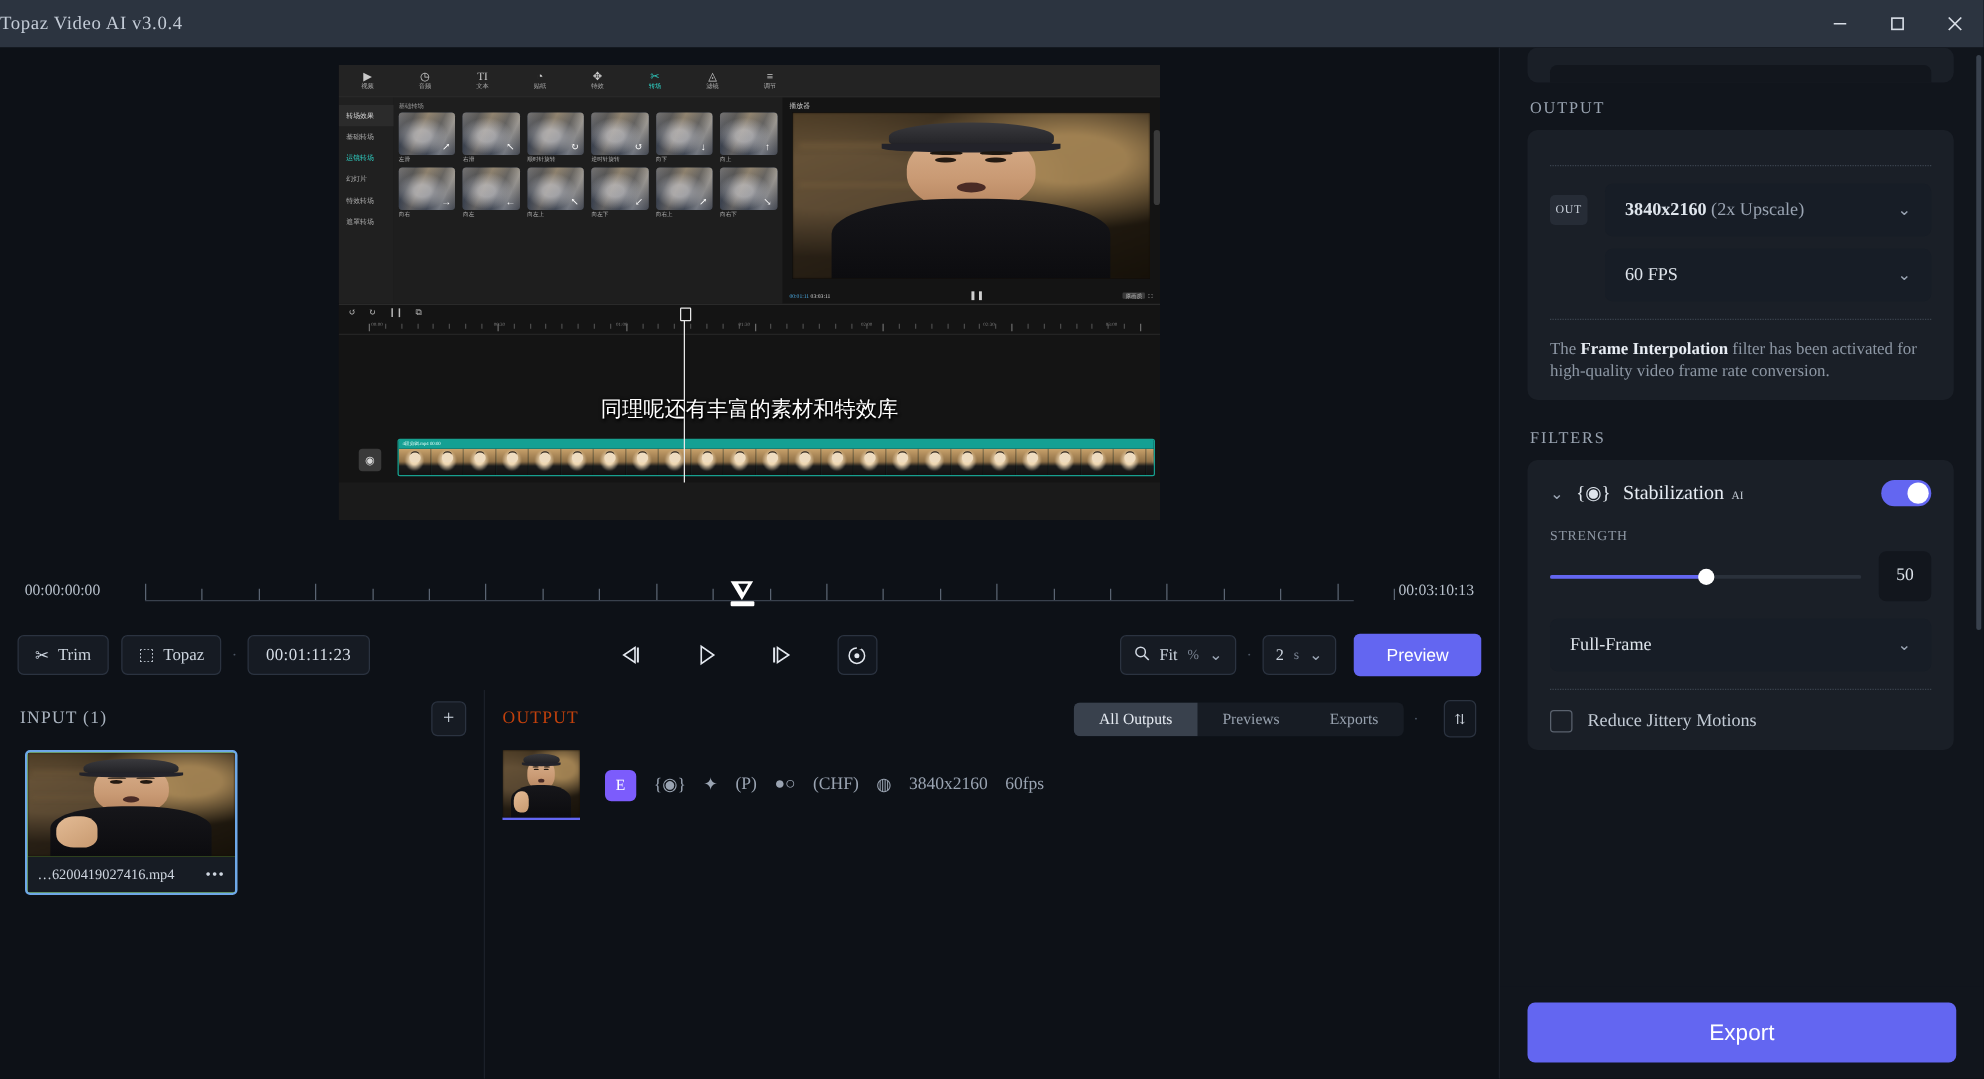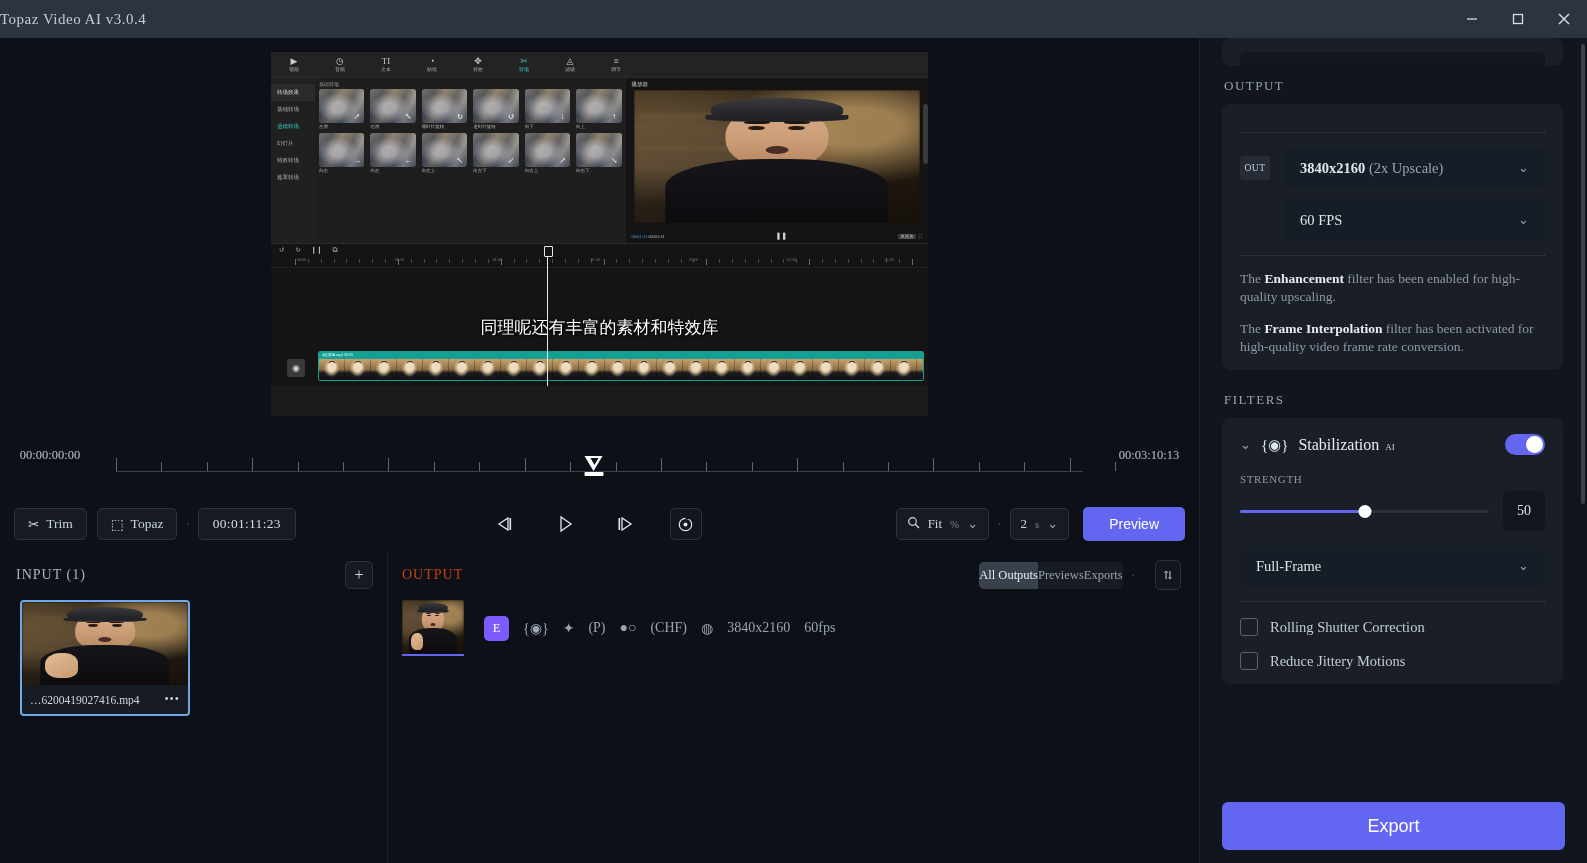--- a/index.html
+++ b/index.html
@@ -203,21 +203,21 @@
   .portrait .hand {
     position:absolute; left: 14%; top: 62%;
     width: 20%; height: 30%;
     background: linear-gradient(150deg,#e3bb95,#c89a70);
     border-radius: 46% 40% 34% 42%;
   }
 
   
   .tl-strip {
     position: absolute; left: 0; top: 448px; width: 1199px; height: 48px;
-    display: flex; align-items: flex-start; gap: 16px;
+    display: flex; align-items: center; gap: 16px;
   }
   .tl-time-l { width: 100px; text-align:center; color:#b9c2cd; font-size: 12.5px; }
   .tl-time-r { width: 100px; text-align:center; color:#b9c2cd; font-size: 12.5px; }
   .tl-rail { flex: 1; position: relative; height: 30px; }
   .tl-rail .base { position:absolute; left:0; right:0; bottom:6px; height:1px; background:#39414d; }
   .tl-rail .t { position:absolute; bottom:7px; width:1px; background:#5a6472; }
   .tl-head {
     position:absolute; bottom:0; width: 19px; height: 22px; transform: translateX(-9.5px);
   }
   .tl-head .tri {
@@ -293,21 +293,21 @@
 
   .output-panel {
     position:absolute; left:388px; top:552px; width:811px; height:311px; background:#0d1117;
   }
   .out-head { height:46px; display:flex; align-items:center; padding: 0 18px 0 14px; }
   .out-head .lbl { color:#c2410c; font-size:14px; letter-spacing:1px; flex:1; }
   .seg {
     display:flex; background:#171c24; border-radius:5px; overflow:hidden; height:27px;
   }
   .seg .s {
-    padding: 0 0; display:flex; align-items:center; font-size:12.5px; color:#97a1ae; cursor:pointer;
+    padding: 0 20px; display:flex; align-items:center; font-size:12.5px; color:#97a1ae; cursor:pointer;
   }
   .seg .s.active { background:#39414d; color:#e6ebf2; }
   .sortbtn {
     width:26px;height:30px;border:1px solid #2b3340;border-radius:5px;background:#12171f;
     color:#d3dae4;display:flex;align-items:center;justify-content:center;margin-left:12px; cursor:pointer;
     font-size:11px;
   }
   .out-row {
     position:absolute; left:402px; top:600px; width:1188px; height:56px;
     display:flex; align-items:center;
@@ -878,23 +878,20 @@
         </div>
       </div>
       <div style="margin-left:44px; margin-top:10px;">
         <div class="dd">
           <span>60 FPS</span>
           <span class="chev">⌄</span>
         </div>
       </div>
       <div class="dotted"></div>
       <div class="note">
-        <span>The </span><b>Enhancement</b><span> filter has been enabled for high-quality upscaling.</span>
-      </div>
-      <div class="note">
         <span>The </span><b>Frame Interpolation</b><span> filter has been activated for high-quality video frame rate conversion.</span>
       </div>
     </div>
 
     <div class="sec-label" style="margin-top:22px">FILTERS</div>
 
     <div class="filter-card">
       <div class="fc-head">
         <span class="chev">⌄</span>
         <span style="color:#dfe5ec;font-size:15px">{◉}</span>
@@ -917,24 +914,20 @@
       </div>
       <div style="margin-top:14px">
         <div class="dd">
           <span>Full-Frame</span>
           <span class="chev">⌄</span>
         </div>
       </div>
       <div class="dotted"></div>
       <div class="chk-row">
         <span class="chk"></span>
-        <span class="chk-lb">Rolling Shutter Correction</span>
-      </div>
-      <div class="chk-row">
-        <span class="chk"></span>
         <span class="chk-lb">Reduce Jittery Motions</span>
       </div>
     </div>
     <div style="height:90px"></div>
   </div>
   <div class="rp-scrollbar"></div>
   <div class="export-wrap">
     <button class="export-btn">Export</button>
   </div>
 </div>

